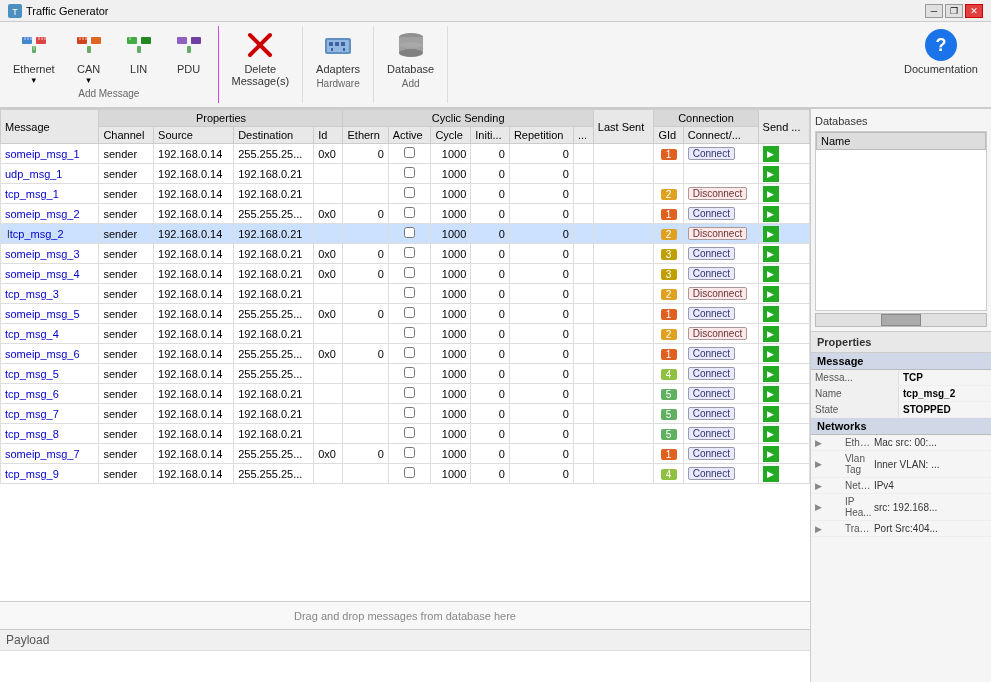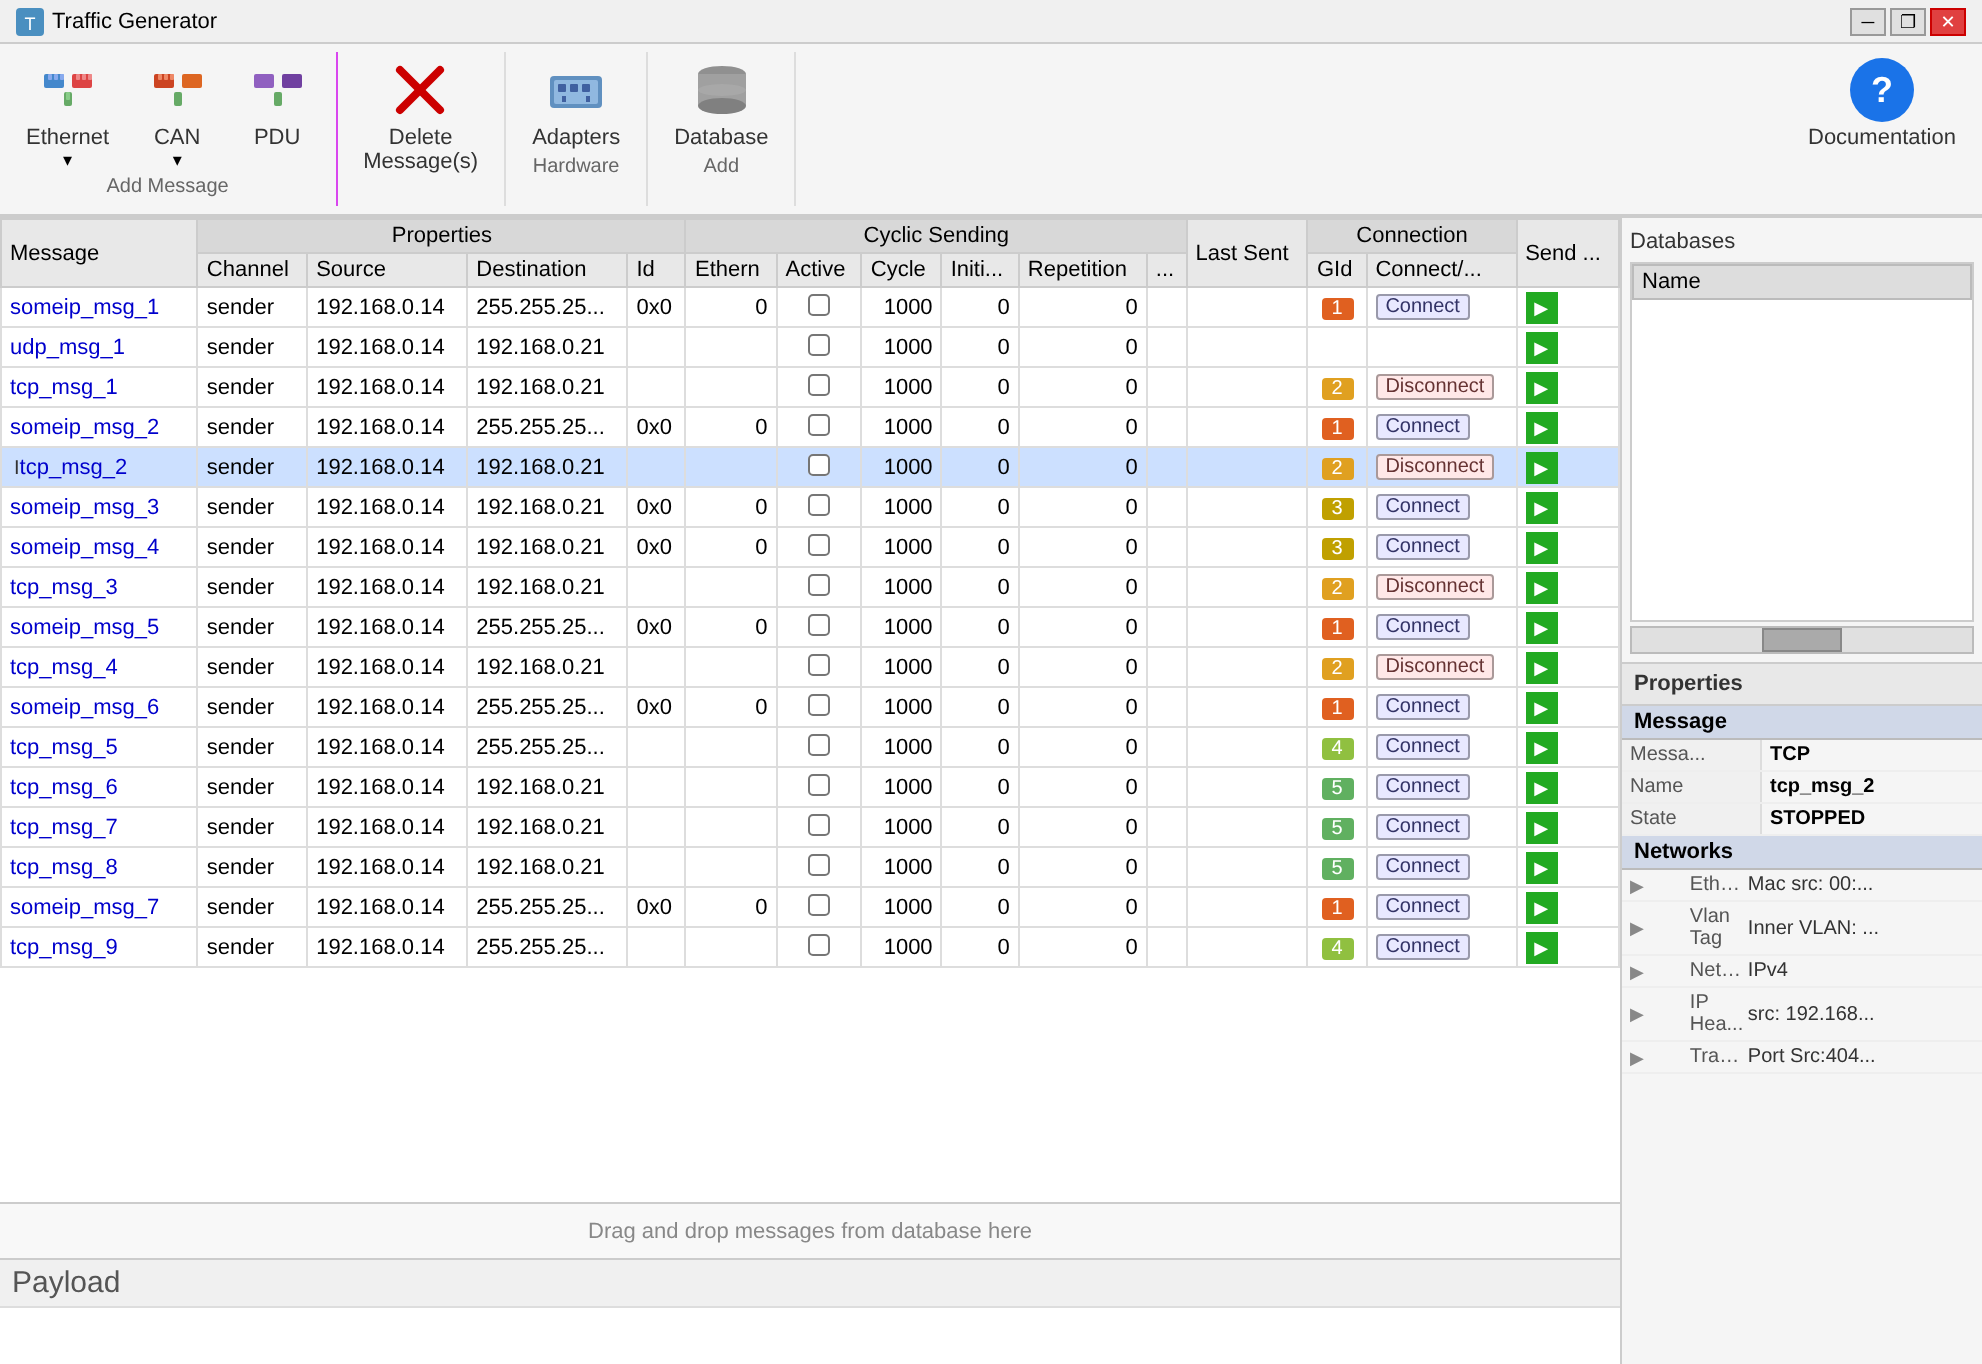--- a/index.html
+++ b/index.html
@@ -149,21 +149,21 @@
     }
     
     
     .payload-area {
       height: 80px;
       border-top: 1px solid #ccc;
       background: white;
     }
     .payload-label {
       padding: 3px 6px;
-      font-size: 15px;
+      font-size: 12px;
       color: #555;
       background: #f0f0f0;
       border-bottom: 1px solid #ddd;
     }
     
     
     .right-panel {
       width: 180px;
       display: flex;
       flex-direction: column;
@@ -244,21 +244,21 @@
       font-size: 11px;
       font-weight: bold;
       border-bottom: 1px solid #bbb;
     }
     
     .prop-row {
       display: flex;
       border-bottom: 1px solid #eee;
     }
     .prop-key {
-      width: 70px;
+      width: 88px;
       padding: 2px 4px;
       background: #f0f0f0;
       border-right: 1px solid #ddd;
       font-size: 10px;
       color: #555;
       overflow: hidden;
       text-overflow: ellipsis;
     }
     .prop-val {
       flex: 1;
@@ -330,20 +330,31 @@
             <rect x="4" y="8" width="10" height="7" fill="#cc4422" rx="1"></rect>
             <rect x="6" y="8" width="2" height="3" fill="#ee8866" rx="0.5"></rect>
             <rect x="9" y="8" width="2" height="3" fill="#ee8866" rx="0.5"></rect>
             <rect x="12" y="8" width="2" height="3" fill="#ee8866" rx="0.5"></rect>
             <rect x="18" y="8" width="10" height="7" fill="#dd6622" rx="1"></rect>
             <rect x="14" y="17" width="4" height="7" fill="#66aa66" rx="1"></rect>
           </svg>
         </div>
         <span class="label">CAN</span>
         <span style="font-size:9px;">▾</span>
+      </div>
+      <div class="toolbar-btn">
+        <div class="icon" style="display:flex;align-items:center;justify-content:center;">
+          <svg width="32" height="32" viewBox="0 0 32 32">
+            <rect x="4" y="8" width="10" height="7" fill="#44aa44" rx="1"></rect>
+            <rect x="6" y="8" width="2" height="3" fill="#88cc88" rx="0.5"></rect>
+            <rect x="18" y="8" width="10" height="7" fill="#228822" rx="1"></rect>
+            <rect x="14" y="17" width="4" height="7" fill="#66aa66" rx="1"></rect>
+          </svg>
+        </div>
+        <span class="label">LIN</span>
       </div>
       <div class="toolbar-btn">
         <div class="icon" style="display:flex;align-items:center;justify-content:center;">
           <svg width="32" height="32" viewBox="0 0 32 32">
             <rect x="4" y="8" width="10" height="7" fill="#9060c0" rx="1"></rect>
             <rect x="18" y="8" width="10" height="7" fill="#7040a0" rx="1"></rect>
             <rect x="14" y="17" width="4" height="7" fill="#66aa66" rx="1"></rect>
           </svg>
         </div>
         <span class="label">PDU</span>

